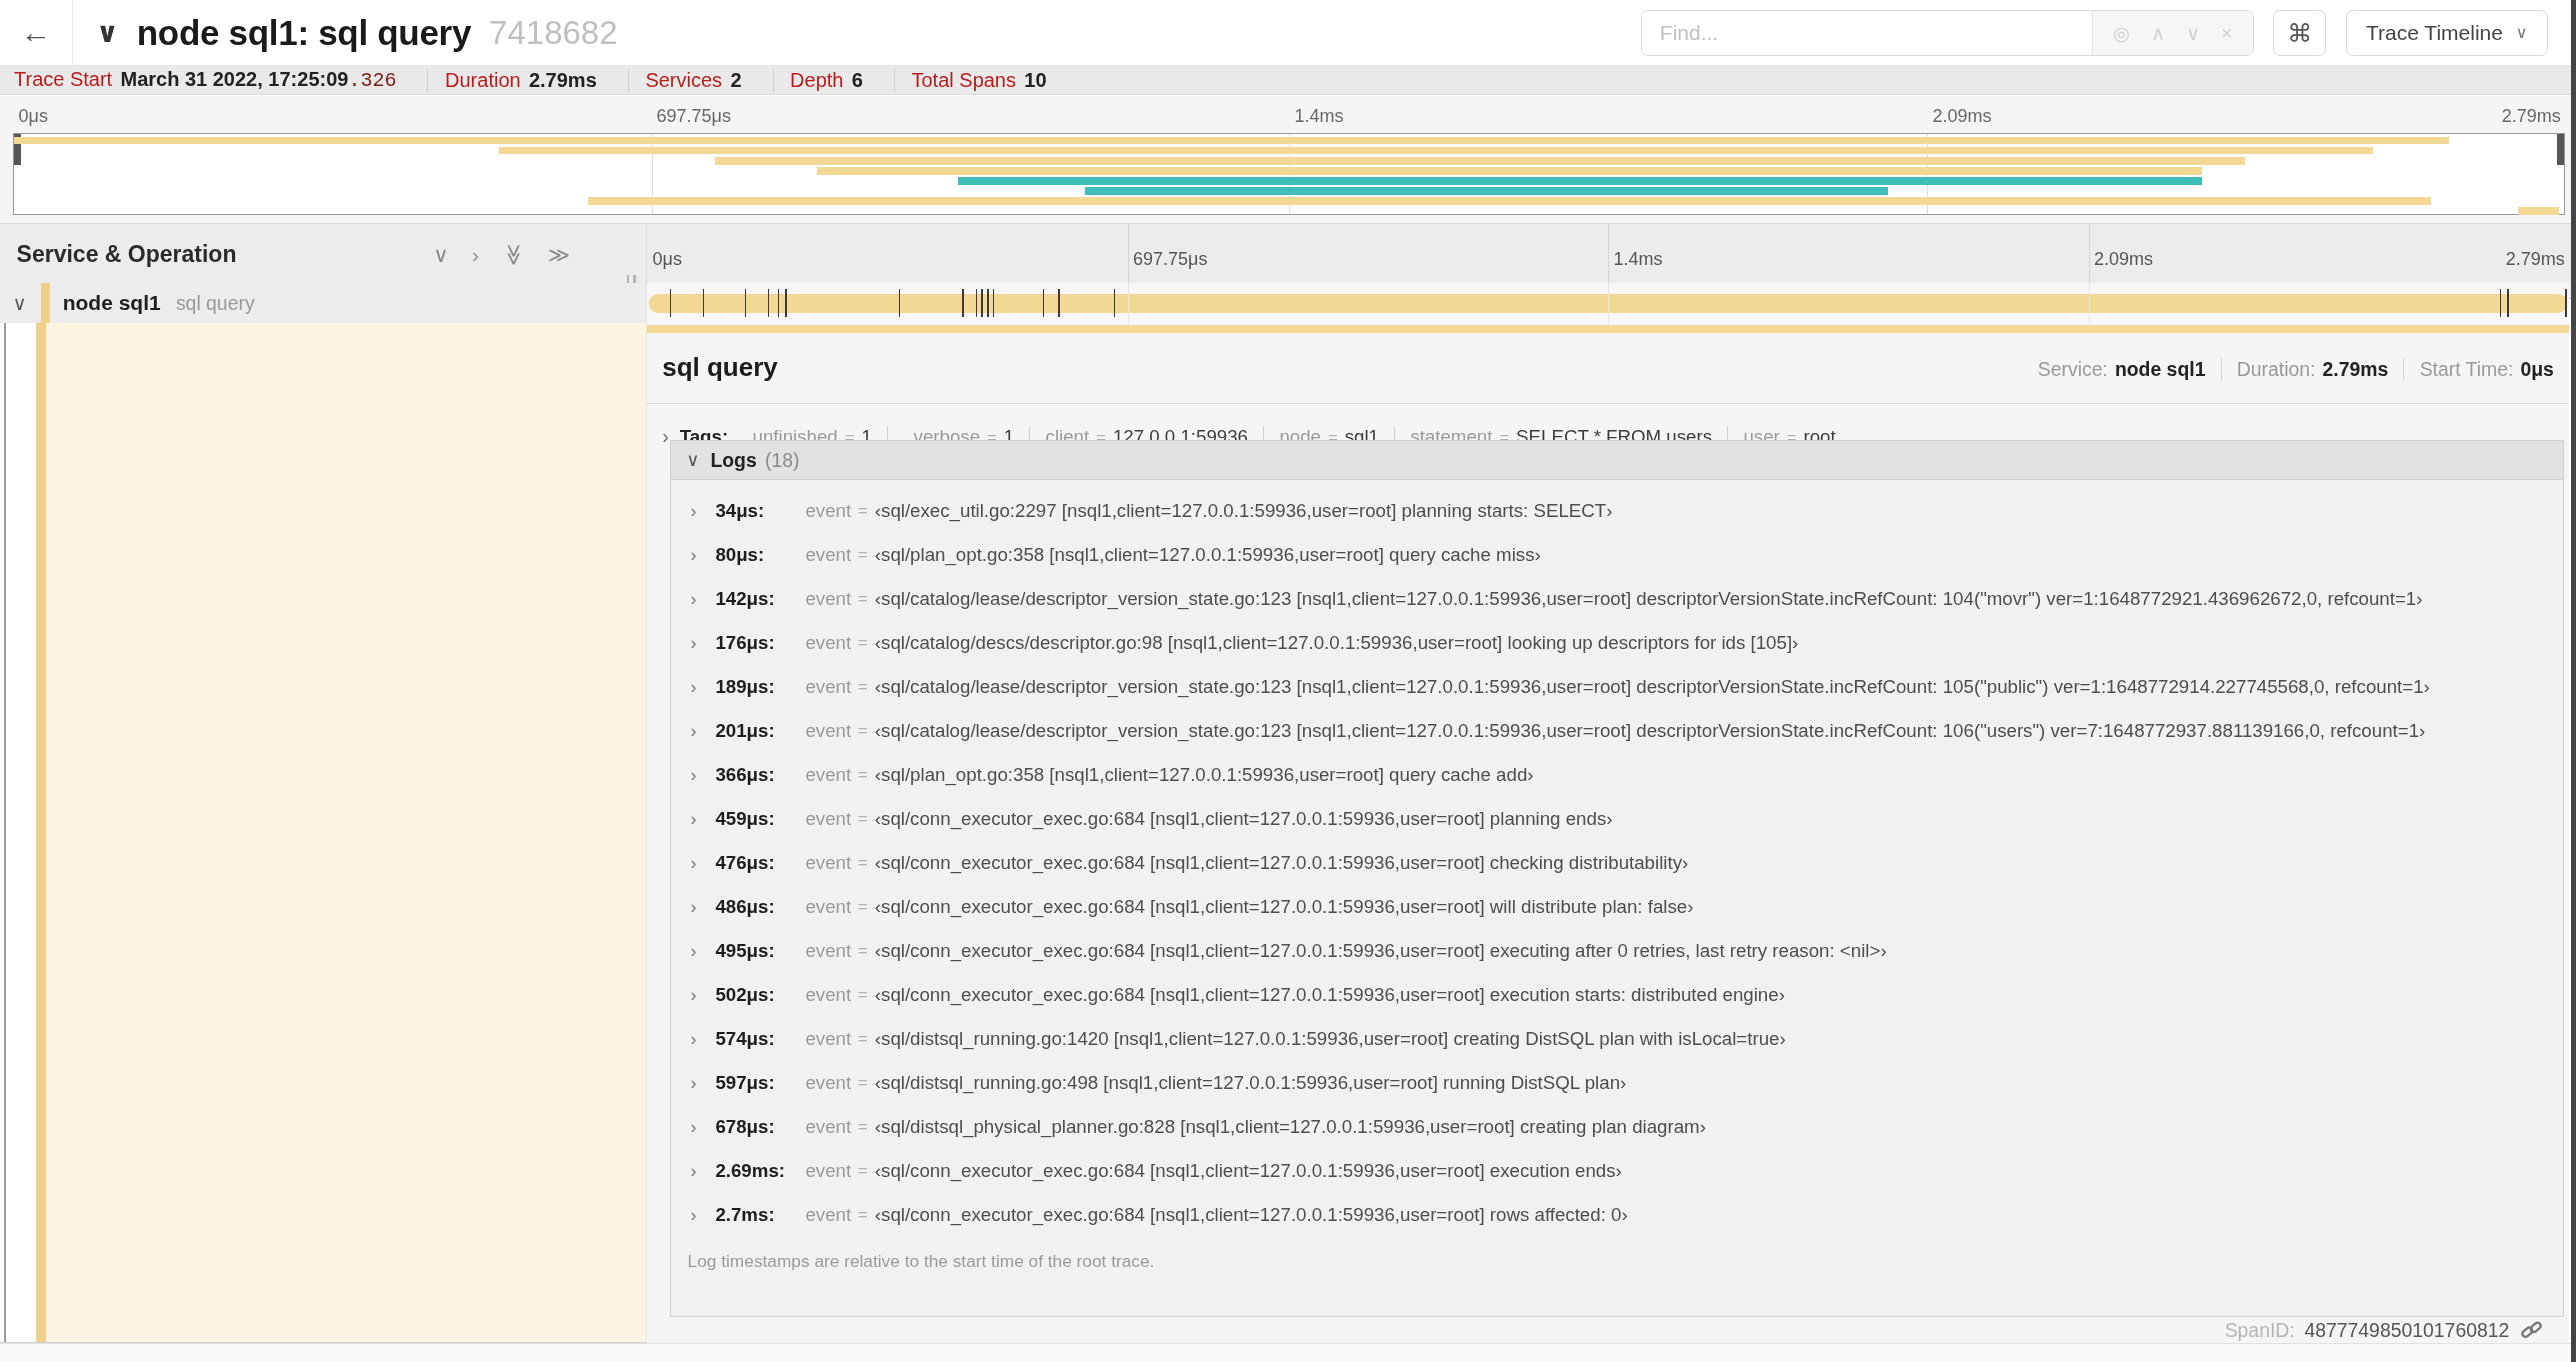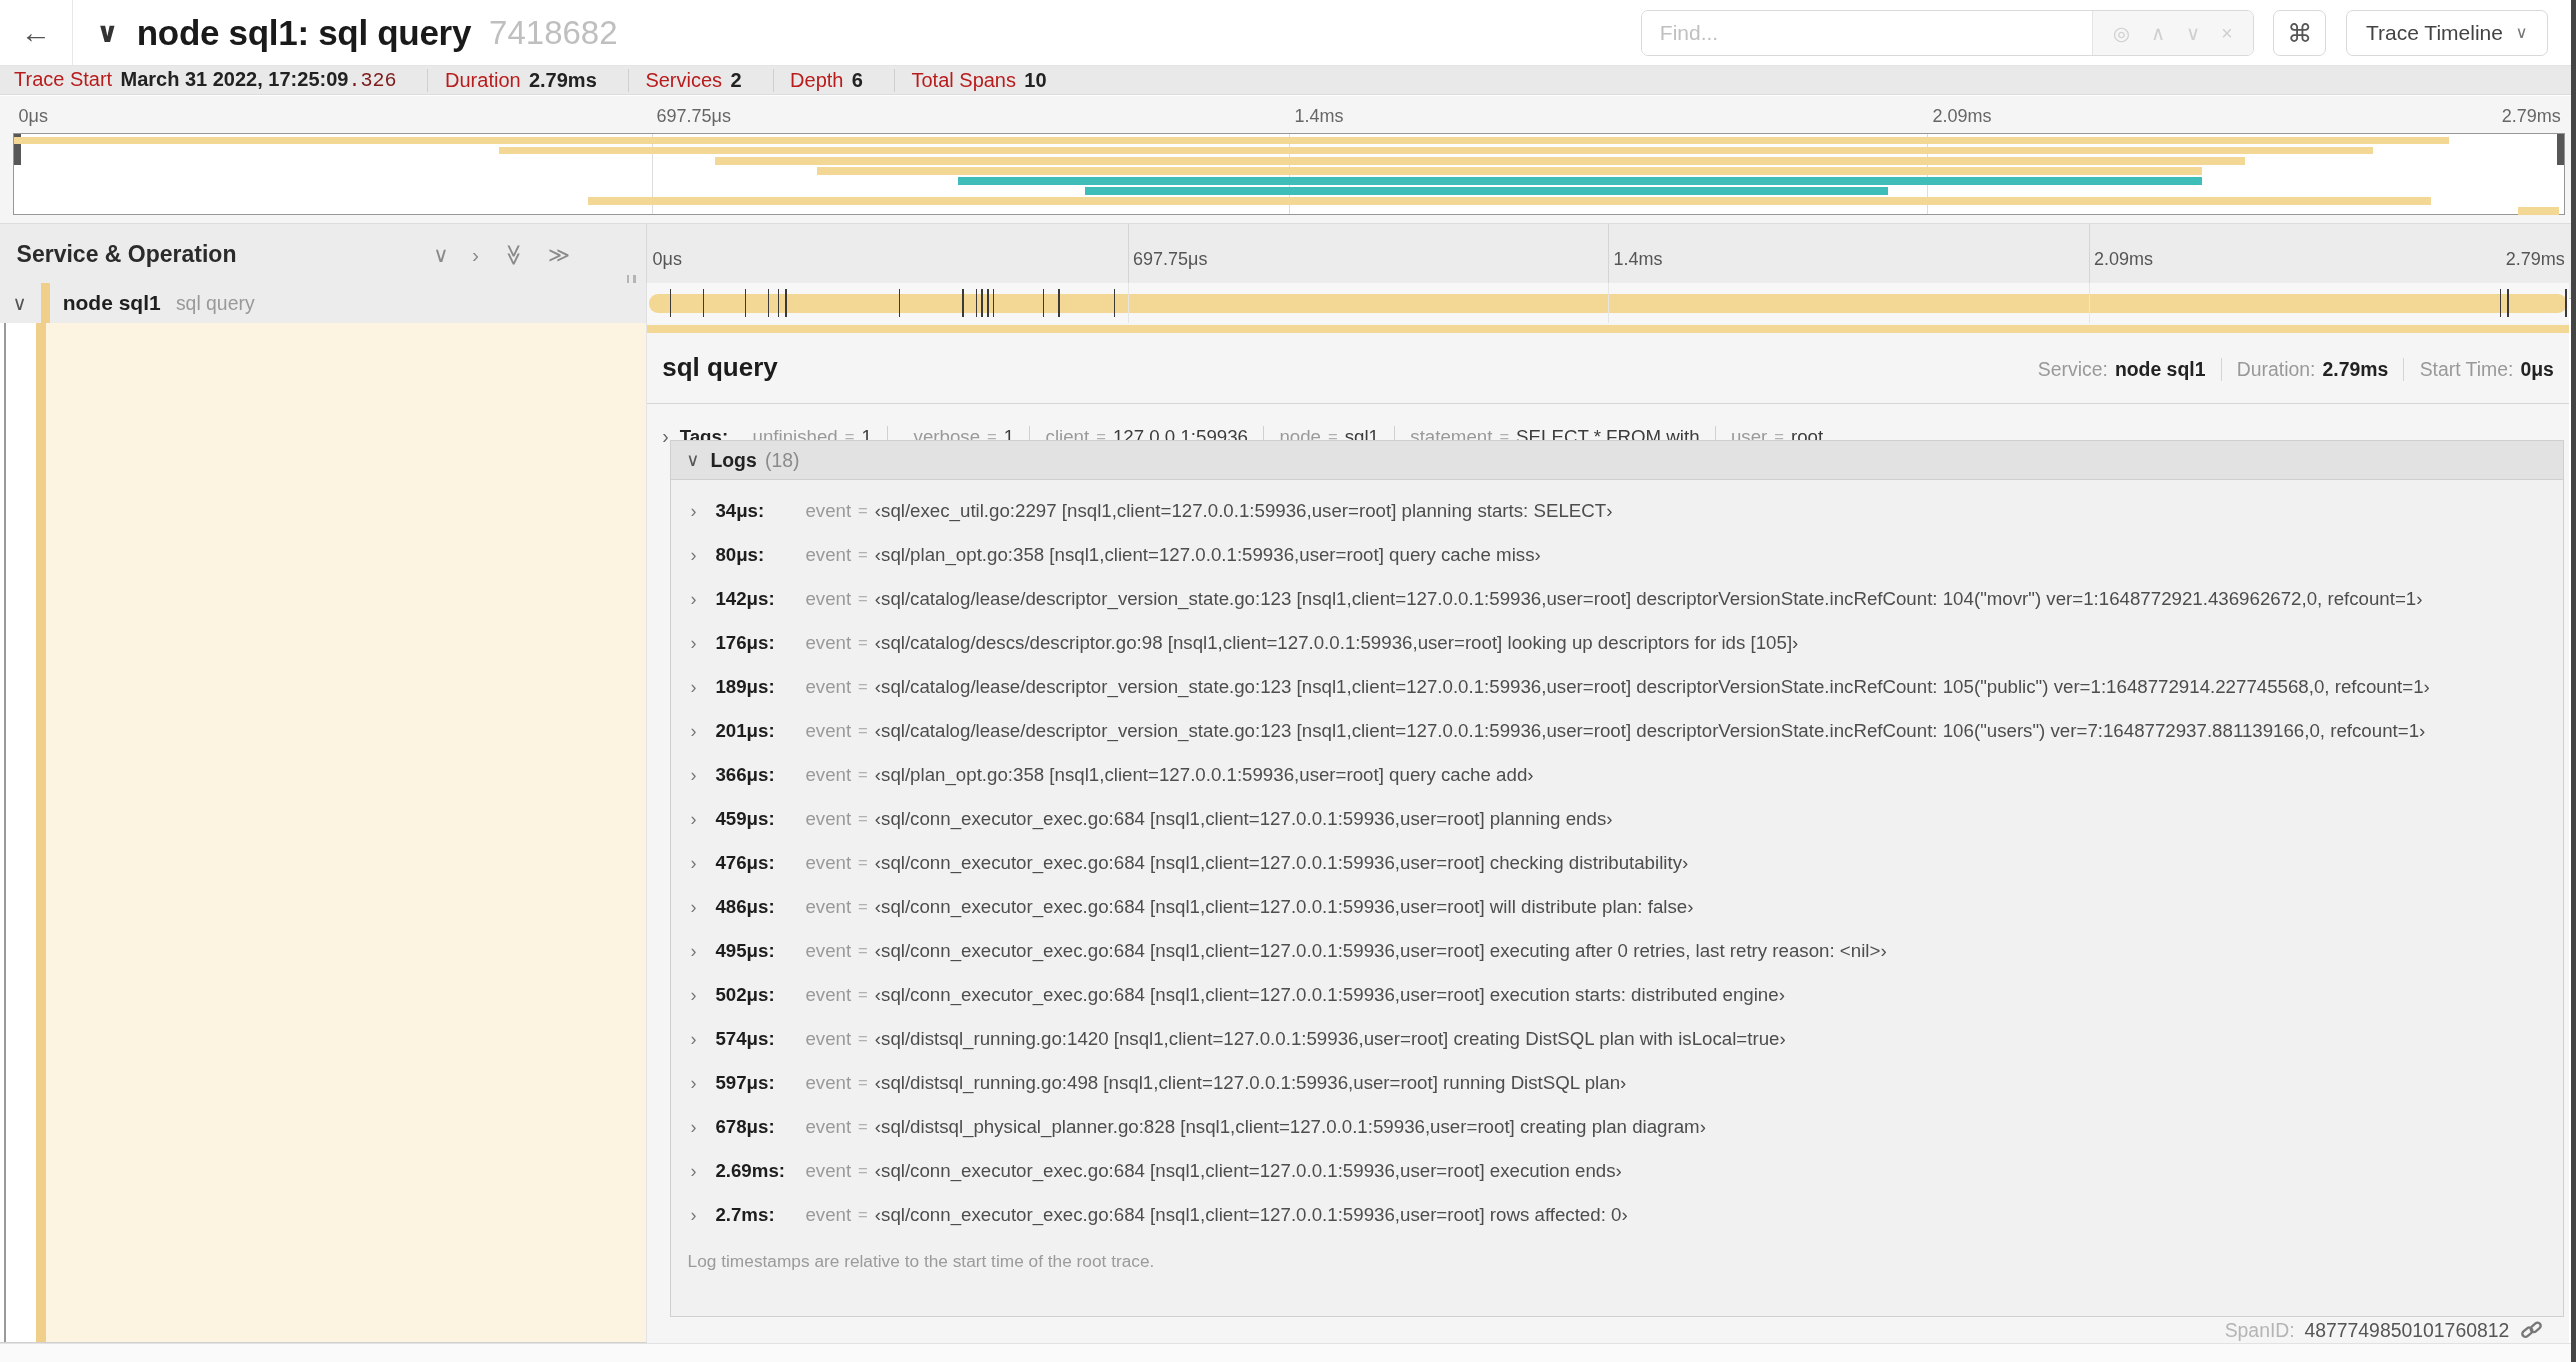--- a/index.html
+++ b/index.html
@@ -80,21 +80,21 @@
   .span-title { position:absolute; left:0; top:1.4px; font-size:26px; font-weight:bold; color:#1c1c1c; }
   .detail-meta { position:absolute; right:0; top:7px; display:flex; font-size:19.4px; align-items:baseline; }
   .meta-item { display:flex; align-items:baseline; white-space:nowrap; }
   .meta-item + .meta-item { border-left:1.4px solid #d4d4d4; margin-left:15.2px; padding-left:15.2px; }
   .meta-label { color:#999; margin-right:7px; }
   .meta-value { color:#222; font-weight:bold; }
   .detail-hr { position:absolute; left:0; right:0; top:80px; height:1.4px; background:#d6d6d6; }
   .tags-row { position:absolute; left:15.2px; right:15.2px; top:96px; height:35px; display:flex; align-items:center; font-size:18.7px; cursor:pointer; }
   .tags-chevron { color:#666; font-size:19.4px; margin-right:11px; }
   .tags-title { font-weight:bold; color:#222; margin-right:14px; }
-  .tag-item { display:flex; align-items:center; white-space:nowrap; }
+  .tag-item { display:flex; align-items:flex-end; white-space:nowrap; }
   .tag-item + .tag-item { border-left:1.4px solid #d0d0d0; margin-left:15.2px; padding-left:15.2px; }
   .tag-key { color:#9a9a9a; }
   .tag-eq, .log-eq { color:#b0b0b0; margin:0 7px; font-size:16.6px; }
   .tag-val { color:#3c3c3c; }
 
   .logs-box { position:absolute; left:23px; right:4.8px; top:117px; bottom:26px; border:1.4px solid #cfcfcf; background:#f1f1f1; }
   .logs-header { height:39px; background:#e2e2e2; border-bottom:1.4px solid #cfcfcf; display:flex; align-items:center; padding-left:15.2px; font-size:19.4px; cursor:pointer; }
   .logs-chevron { color:#555; margin-right:11px; font-size:18px; }
   .logs-title { font-weight:bold; color:#222; margin-right:8.3px; }
   .logs-count { color:#8b8b8b; }
@@ -303,21 +303,21 @@
             <span class="tag-val">127.0.0.1:59936</span>
           </span>
           <span class="tag-item">
             <span class="tag-key">node</span>
             <span class="tag-eq">=</span>
             <span class="tag-val">sql1</span>
           </span>
           <span class="tag-item">
             <span class="tag-key">statement</span>
             <span class="tag-eq">=</span>
-            <span class="tag-val">SELECT * FROM with</span>
+            <span class="tag-val">SELECT * FROM users</span>
           </span>
           <span class="tag-item">
             <span class="tag-key">user</span>
             <span class="tag-eq">=</span>
             <span class="tag-val">root</span>
           </span>
         </div>
     </div>
 
     <div class="logs-box">

